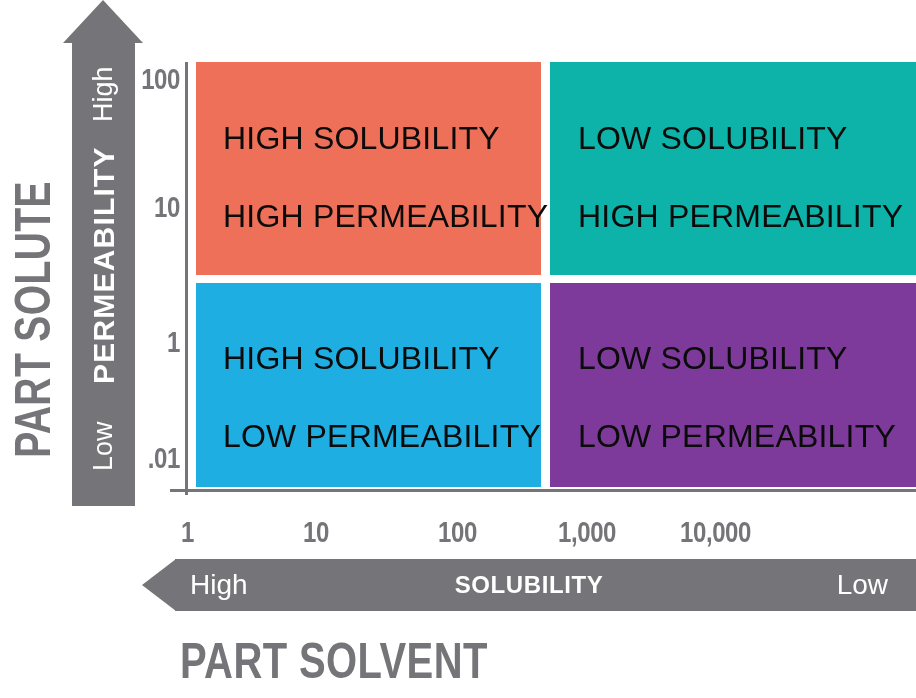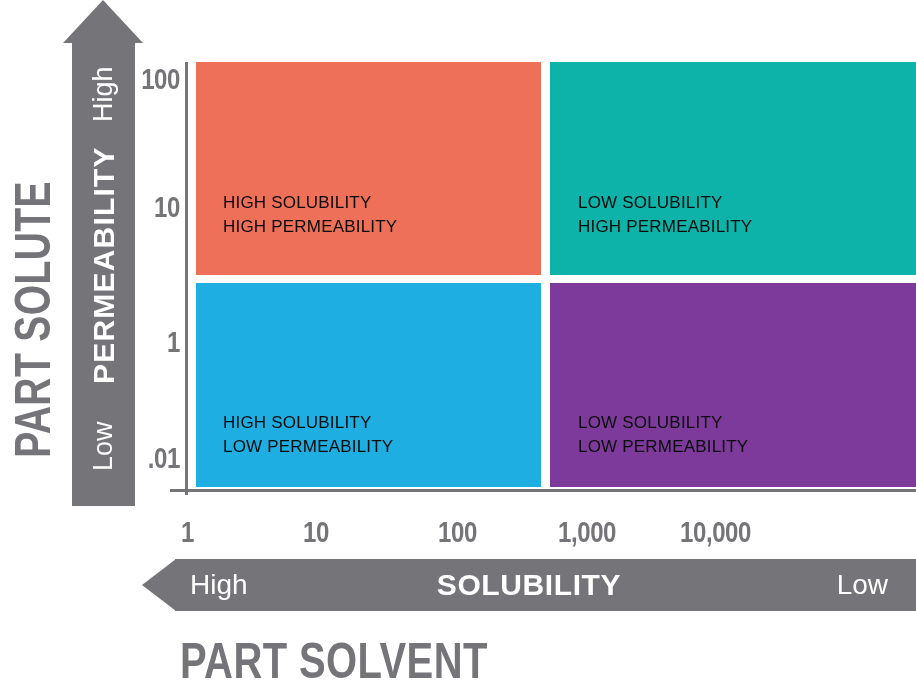--- a/index.html
+++ b/index.html
@@ -43,25 +43,26 @@
   .quad {
     position: absolute;
     box-sizing: border-box;
     display: flex;
     flex-direction: column;
     justify-content: flex-end;
     align-items: flex-start;
   }
   .quad .qline {
     color: #0b0b0b;
-    font-size: 17px;
+    font-size: 32px;
     font-weight: 500;
     letter-spacing: 0.2px;
     line-height: 1.42;
     white-space: nowrap;
+    margin-top: 32px;
   }
 
   #quad-tl {
     left: 196px;  top: 62px;
     width: 345px; height: 213px;
     background: #EE7058;
     padding: 0 0 36px 27px;
   }
   #quad-tr {
     left: 550px;  top: 62px;
@@ -245,21 +246,21 @@
     position: absolute;
     top: 0;
     height: 52px;
     display: flex;
     align-items: center;
     color: #ffffff;
     white-space: nowrap;
   }
   #h-label-high { left: 48px;  font-size: 28px; font-weight: normal; }
   #h-label-main { left: 0; right: 0; justify-content: center;
-                  font-size: 30px; font-weight: bold; letter-spacing: 0.6px; text-align: center; }
+                  font-size: 24px; font-weight: bold; letter-spacing: 0.6px; text-align: center; }
   #h-label-low  { right: 28px; font-size: 28px; font-weight: normal; }
 
   
   #part-solvent {
     position: absolute;
     left: 180px;
     top: 632px;
     color: #757579;
     font-family: "Liberation Sans Narrow", "Liberation Sans", sans-serif;
     font-weight: bold;

